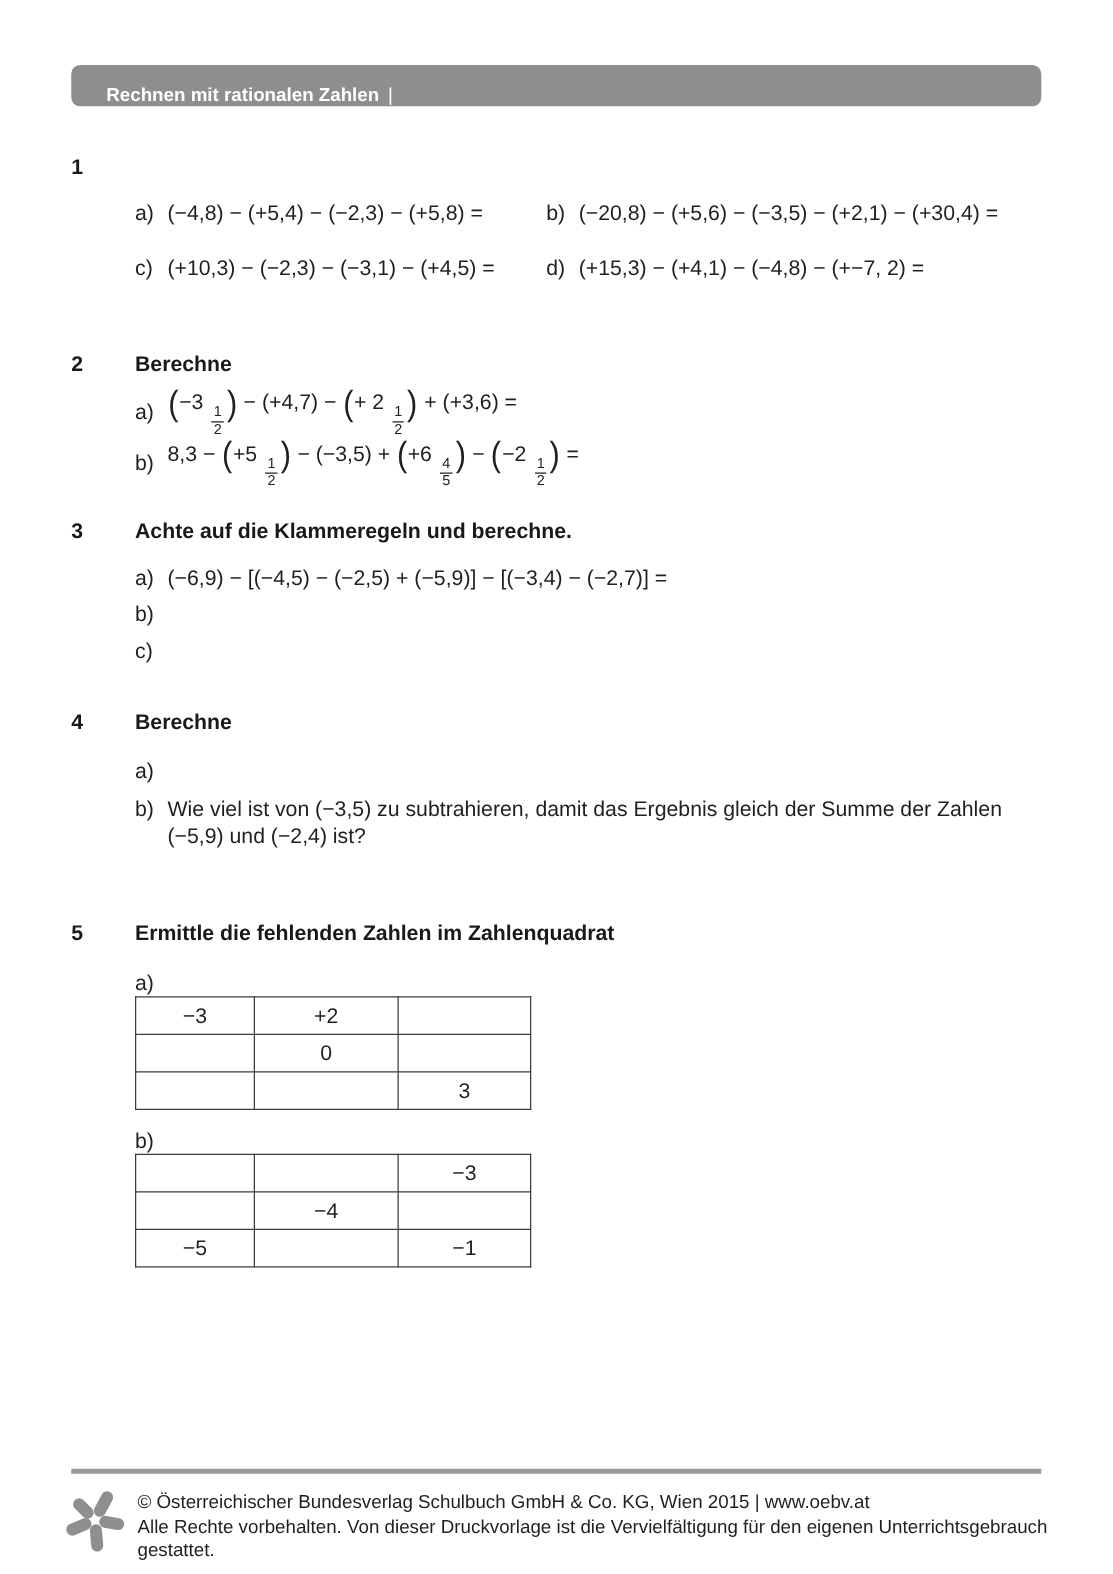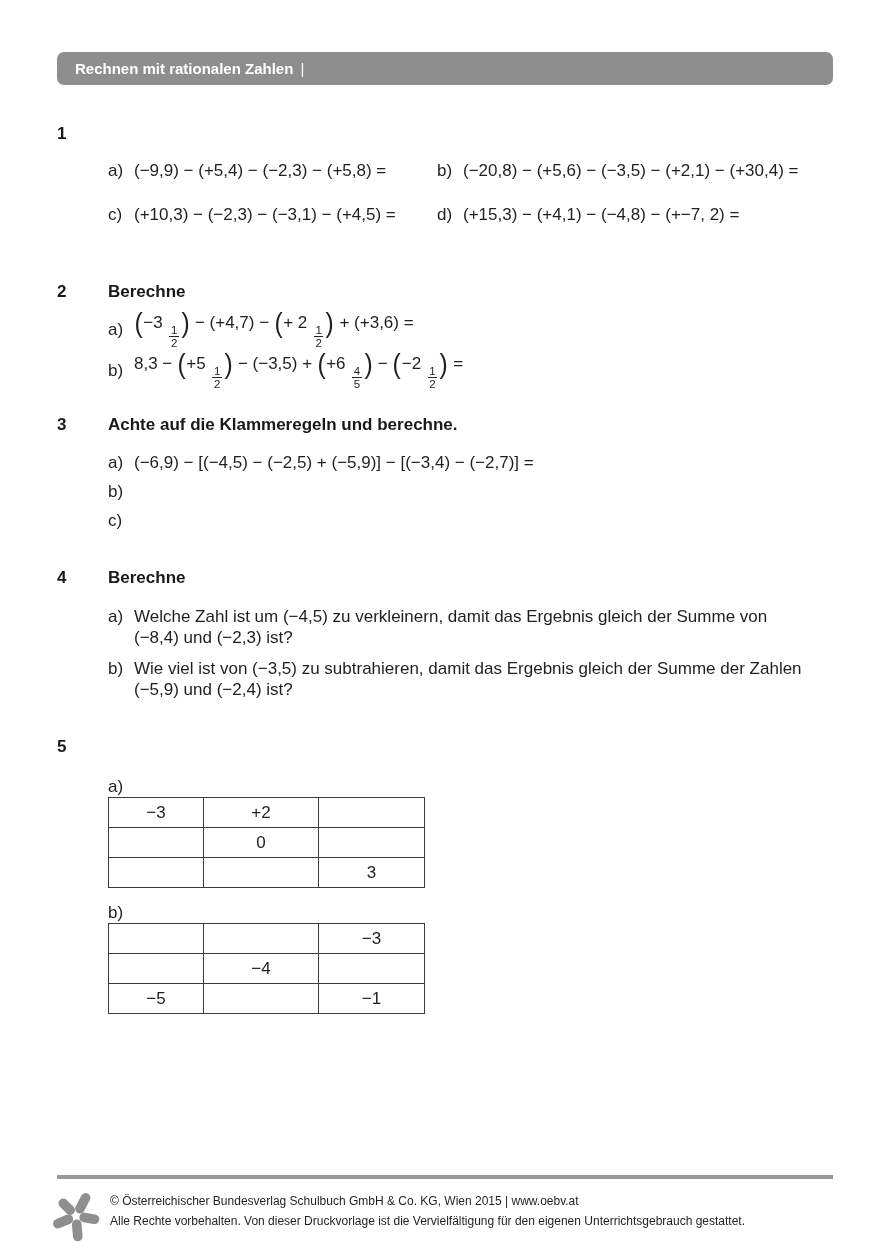--- a/index.html
+++ b/index.html
@@ -4,22 +4,22 @@
 <style>
   html,body{margin:0;padding:0;background:#ffffff;}
   .page{
     position:relative;width:890px;height:1259px;background:#ffffff;
     font-family:"Liberation Sans","DejaVu Sans",sans-serif;color:#1f1f1f;
     overflow:hidden;
   }
   
   .header-bar{
     position:absolute;left:57px;top:52px;width:776px;height:33px;
-    background:#8e8e8e;border-radius:7px;display:flex;align-items:center;
-    padding:0 18px;box-sizing:border-box;color:#ffffff;font-size:15px;
+    background:#8e8e8e;border-radius:7px;display:flex;align-items:flex-end;
+    padding:0 28px;box-sizing:border-box;color:#ffffff;font-size:15px;
   }
   .h-bold{font-weight:700;margin-right:7px;white-space:nowrap;}
   .h-sep{margin-right:7px;}
   .h-reg{font-weight:400;white-space:nowrap;}
   
   .task{position:absolute;left:57px;width:792px;}
   .task-head{display:flex;font-weight:700;font-size:17px;color:#191919;line-height:22px;}
   .task-num{width:51px;flex-shrink:0;}
   .items{margin-left:51px;}
   .item{display:flex;font-size:17px;color:#1f1f1f;}
@@ -56,40 +56,40 @@
   
   .frac{display:inline-flex;flex-direction:column;align-items:center;
     font-size:11.5px;line-height:1.08;vertical-align:-0.52em;margin:0 2px;}
   .fden{border-top:1.2px solid #222;padding:0 1.5px;}
   .bigp{font-size:28px;font-weight:400;line-height:1;display:inline-block;
     vertical-align:-0.16em;transform:scaleX(0.88);}
   
   .footer-rule{position:absolute;left:57px;top:1175px;width:776px;height:4px;background:#9a9a9a;}
   .footer{position:absolute;left:48px;top:1188px;display:flex;align-items:flex-start;}
   .logo{width:56px;height:56px;margin-right:6px;flex-shrink:0;}
-  .footer-text{font-size:12px;color:#1f1f1f;line-height:19.5px;padding-top:4px;}
+  .footer-text{font-size:15px;color:#1f1f1f;line-height:19.5px;padding-top:4px;}
 </style>
 </head>
 <body>
 
 <div class="page">
 
   <div class="header-bar">
     <span class="h-bold">Rechnen mit rationalen Zahlen</span>
     <span class="h-sep">|</span>
   </div>
 
   <section class="task" id="task1">
     <div class="task-head">
       <span class="task-num">1</span>
     </div>
     <div class="items">
       <div class="item">
         <span class="item-label">a)</span>
-        <span class="eq"><span>(−9,9) − (+5,4) − (−2,3) − (+5,8) =</span></span>
+        <span class="eq"><span>(−4,8) − (+5,4) − (−2,3) − (+5,8) =</span></span>
       </div>
       <div class="item">
         <span class="item-label">b)</span>
         <span class="eq"><span>(−20,8) − (+5,6) − (−3,5) − (+2,1) − (+30,4) =</span></span>
       </div>
       <div class="item">
         <span class="item-label">c)</span>
         <span class="eq"><span>(+10,3) − (−2,3) − (−3,1) − (+4,5) =</span></span>
       </div>
       <div class="item">
@@ -136,34 +136,33 @@
   </section>
 
   <section class="task" id="task4">
     <div class="task-head">
       <span class="task-num">4</span>
       <span class="task-title">Berechne</span>
     </div>
     <div class="items">
       <div class="item">
         <span class="item-label">a)</span>
-        <span class="eq"><span>Welche Zahl ist um (−4,5) zu verkleinern, damit das Ergebnis gleich der Summe von
-(−8,4) und (−2,3) ist?</span></span>
       </div>
       <div class="item">
         <span class="item-label">b)</span>
         <span class="eq"><span>Wie viel ist von (−3,5) zu subtrahieren, damit das Ergebnis gleich der Summe der Zahlen
 (−5,9) und (−2,4) ist?</span></span>
       </div>
     </div>
   </section>
 
   <section class="task" id="task5">
     <div class="task-head">
       <span class="task-num">5</span>
+      <span class="task-title">Ermittle die fehlenden Zahlen im Zahlenquadrat</span>
     </div>
     <div class="grid-block">
       <div class="grid-label">a)</div>
       <table class="zq">
         <tbody>
             <tr>
               <td>−3</td>
               <td>+2</td>
               <td></td>
             </tr>

